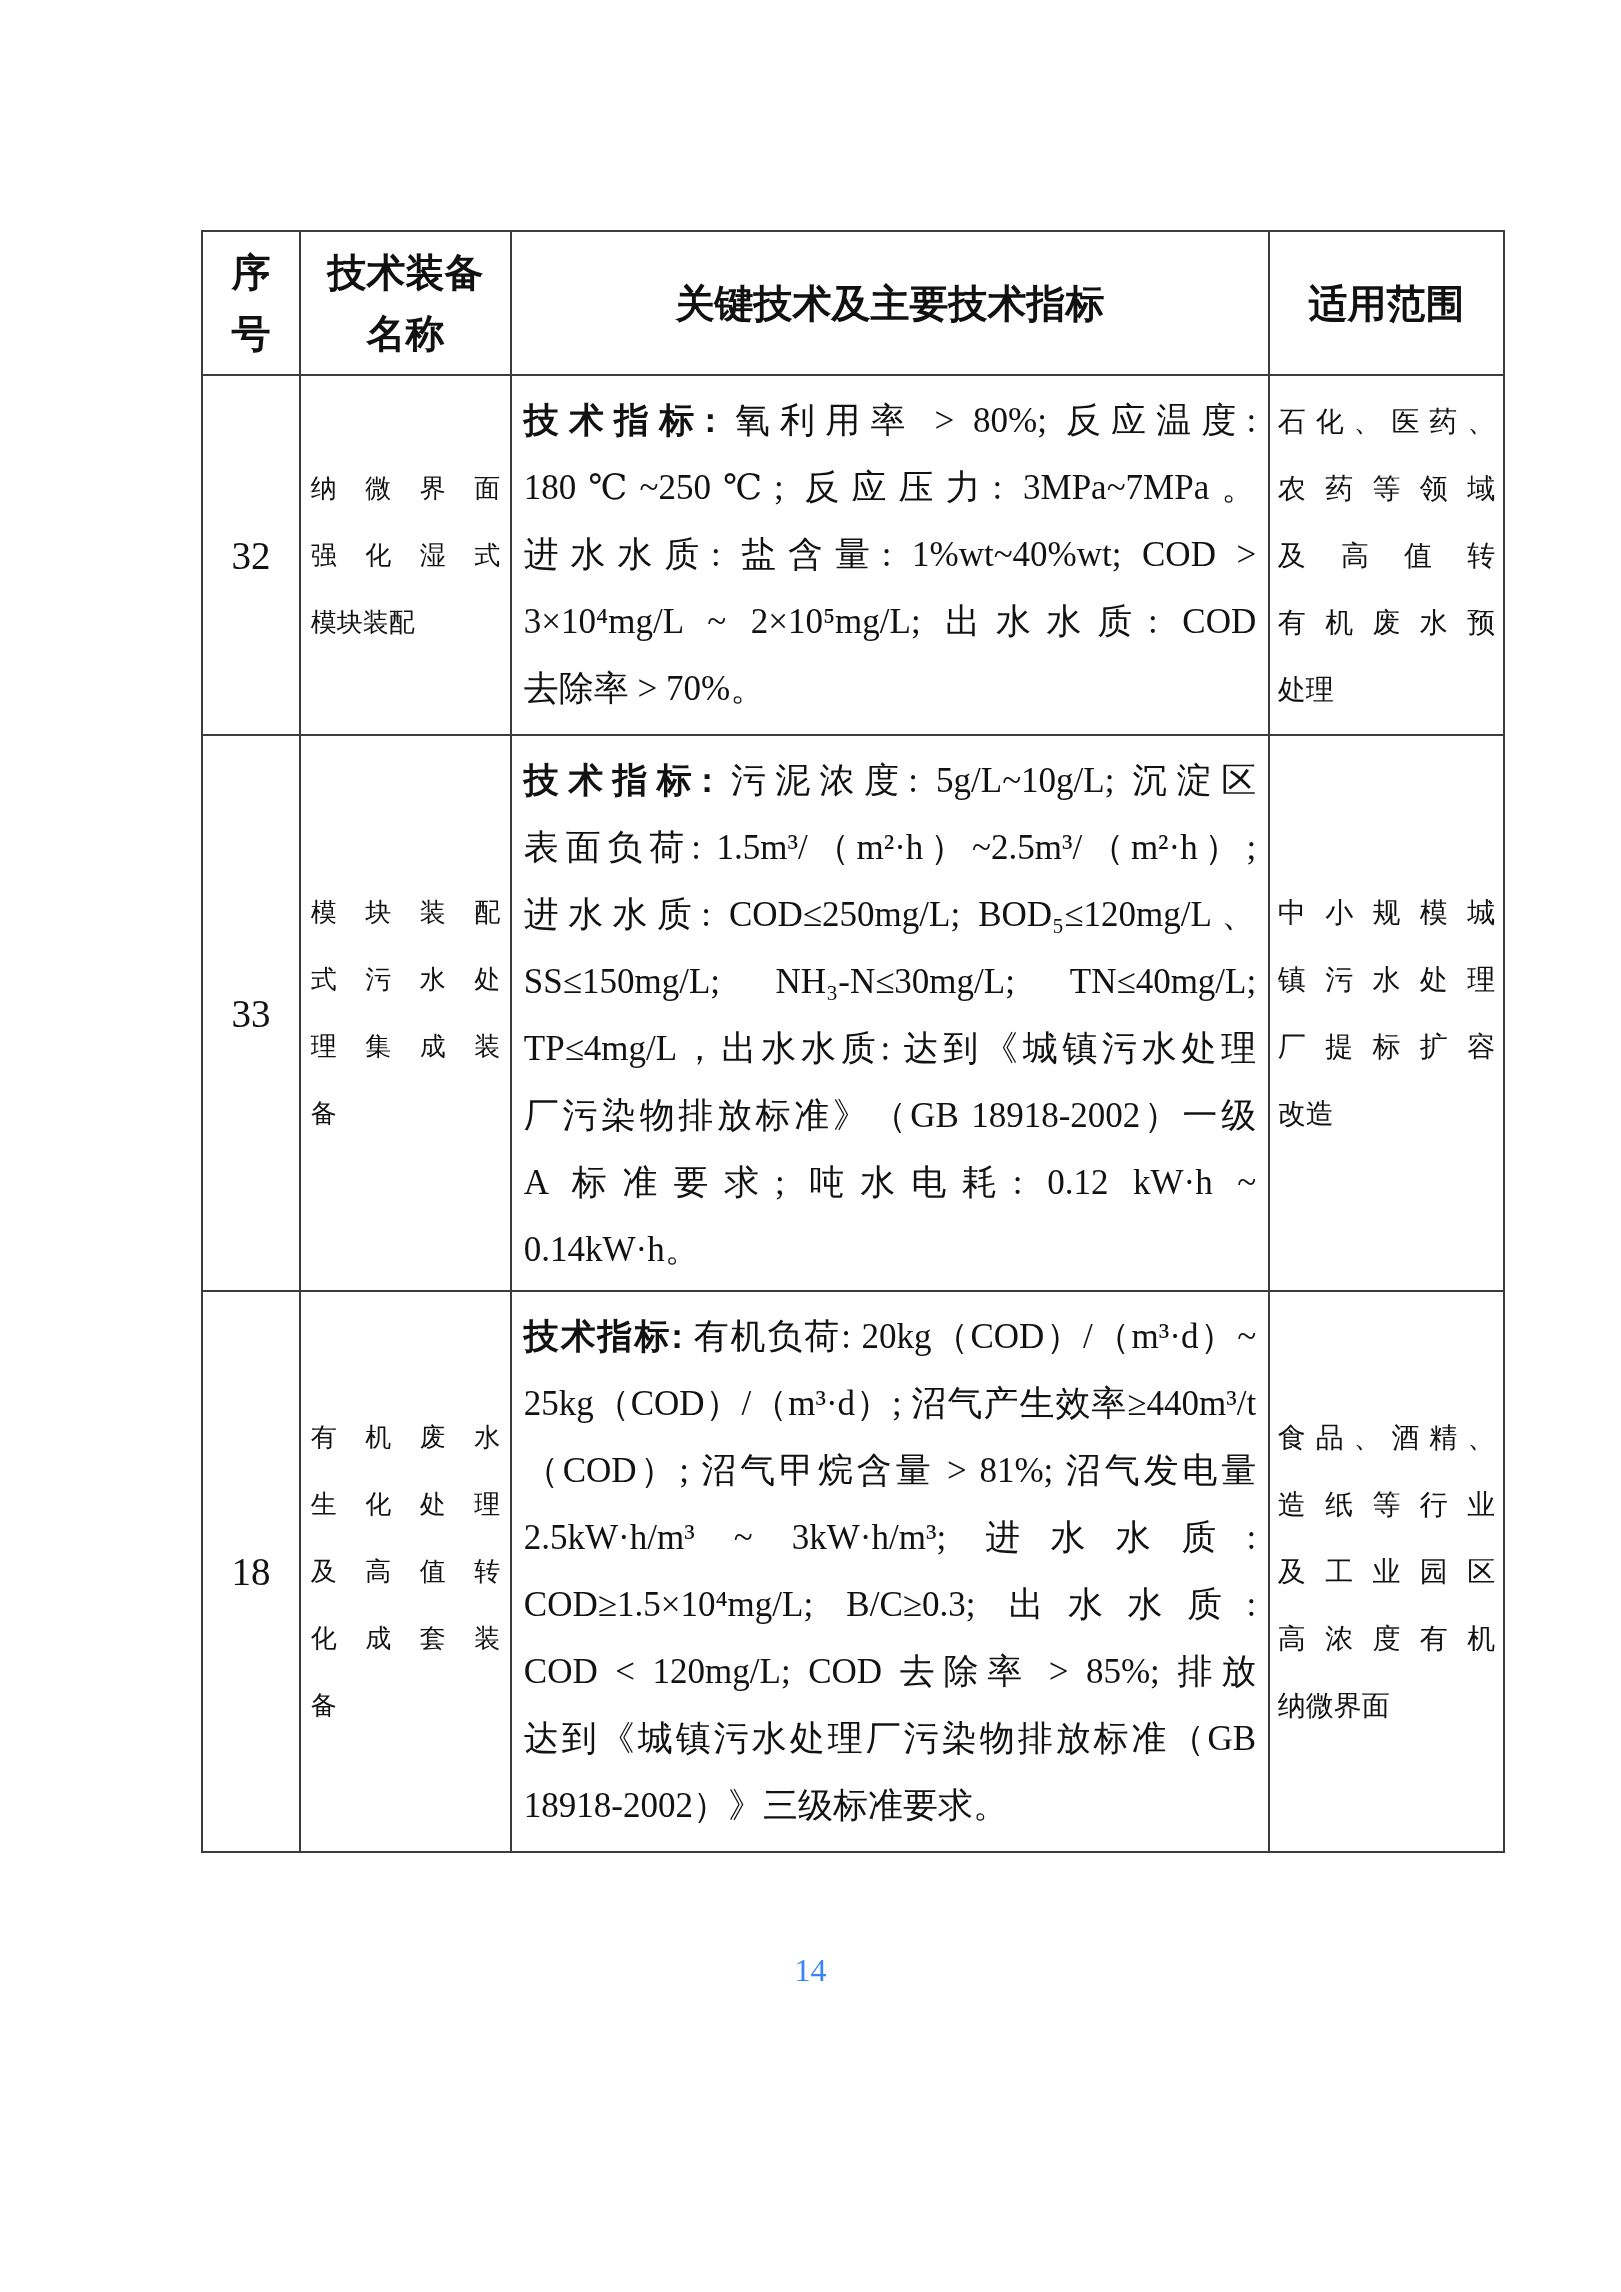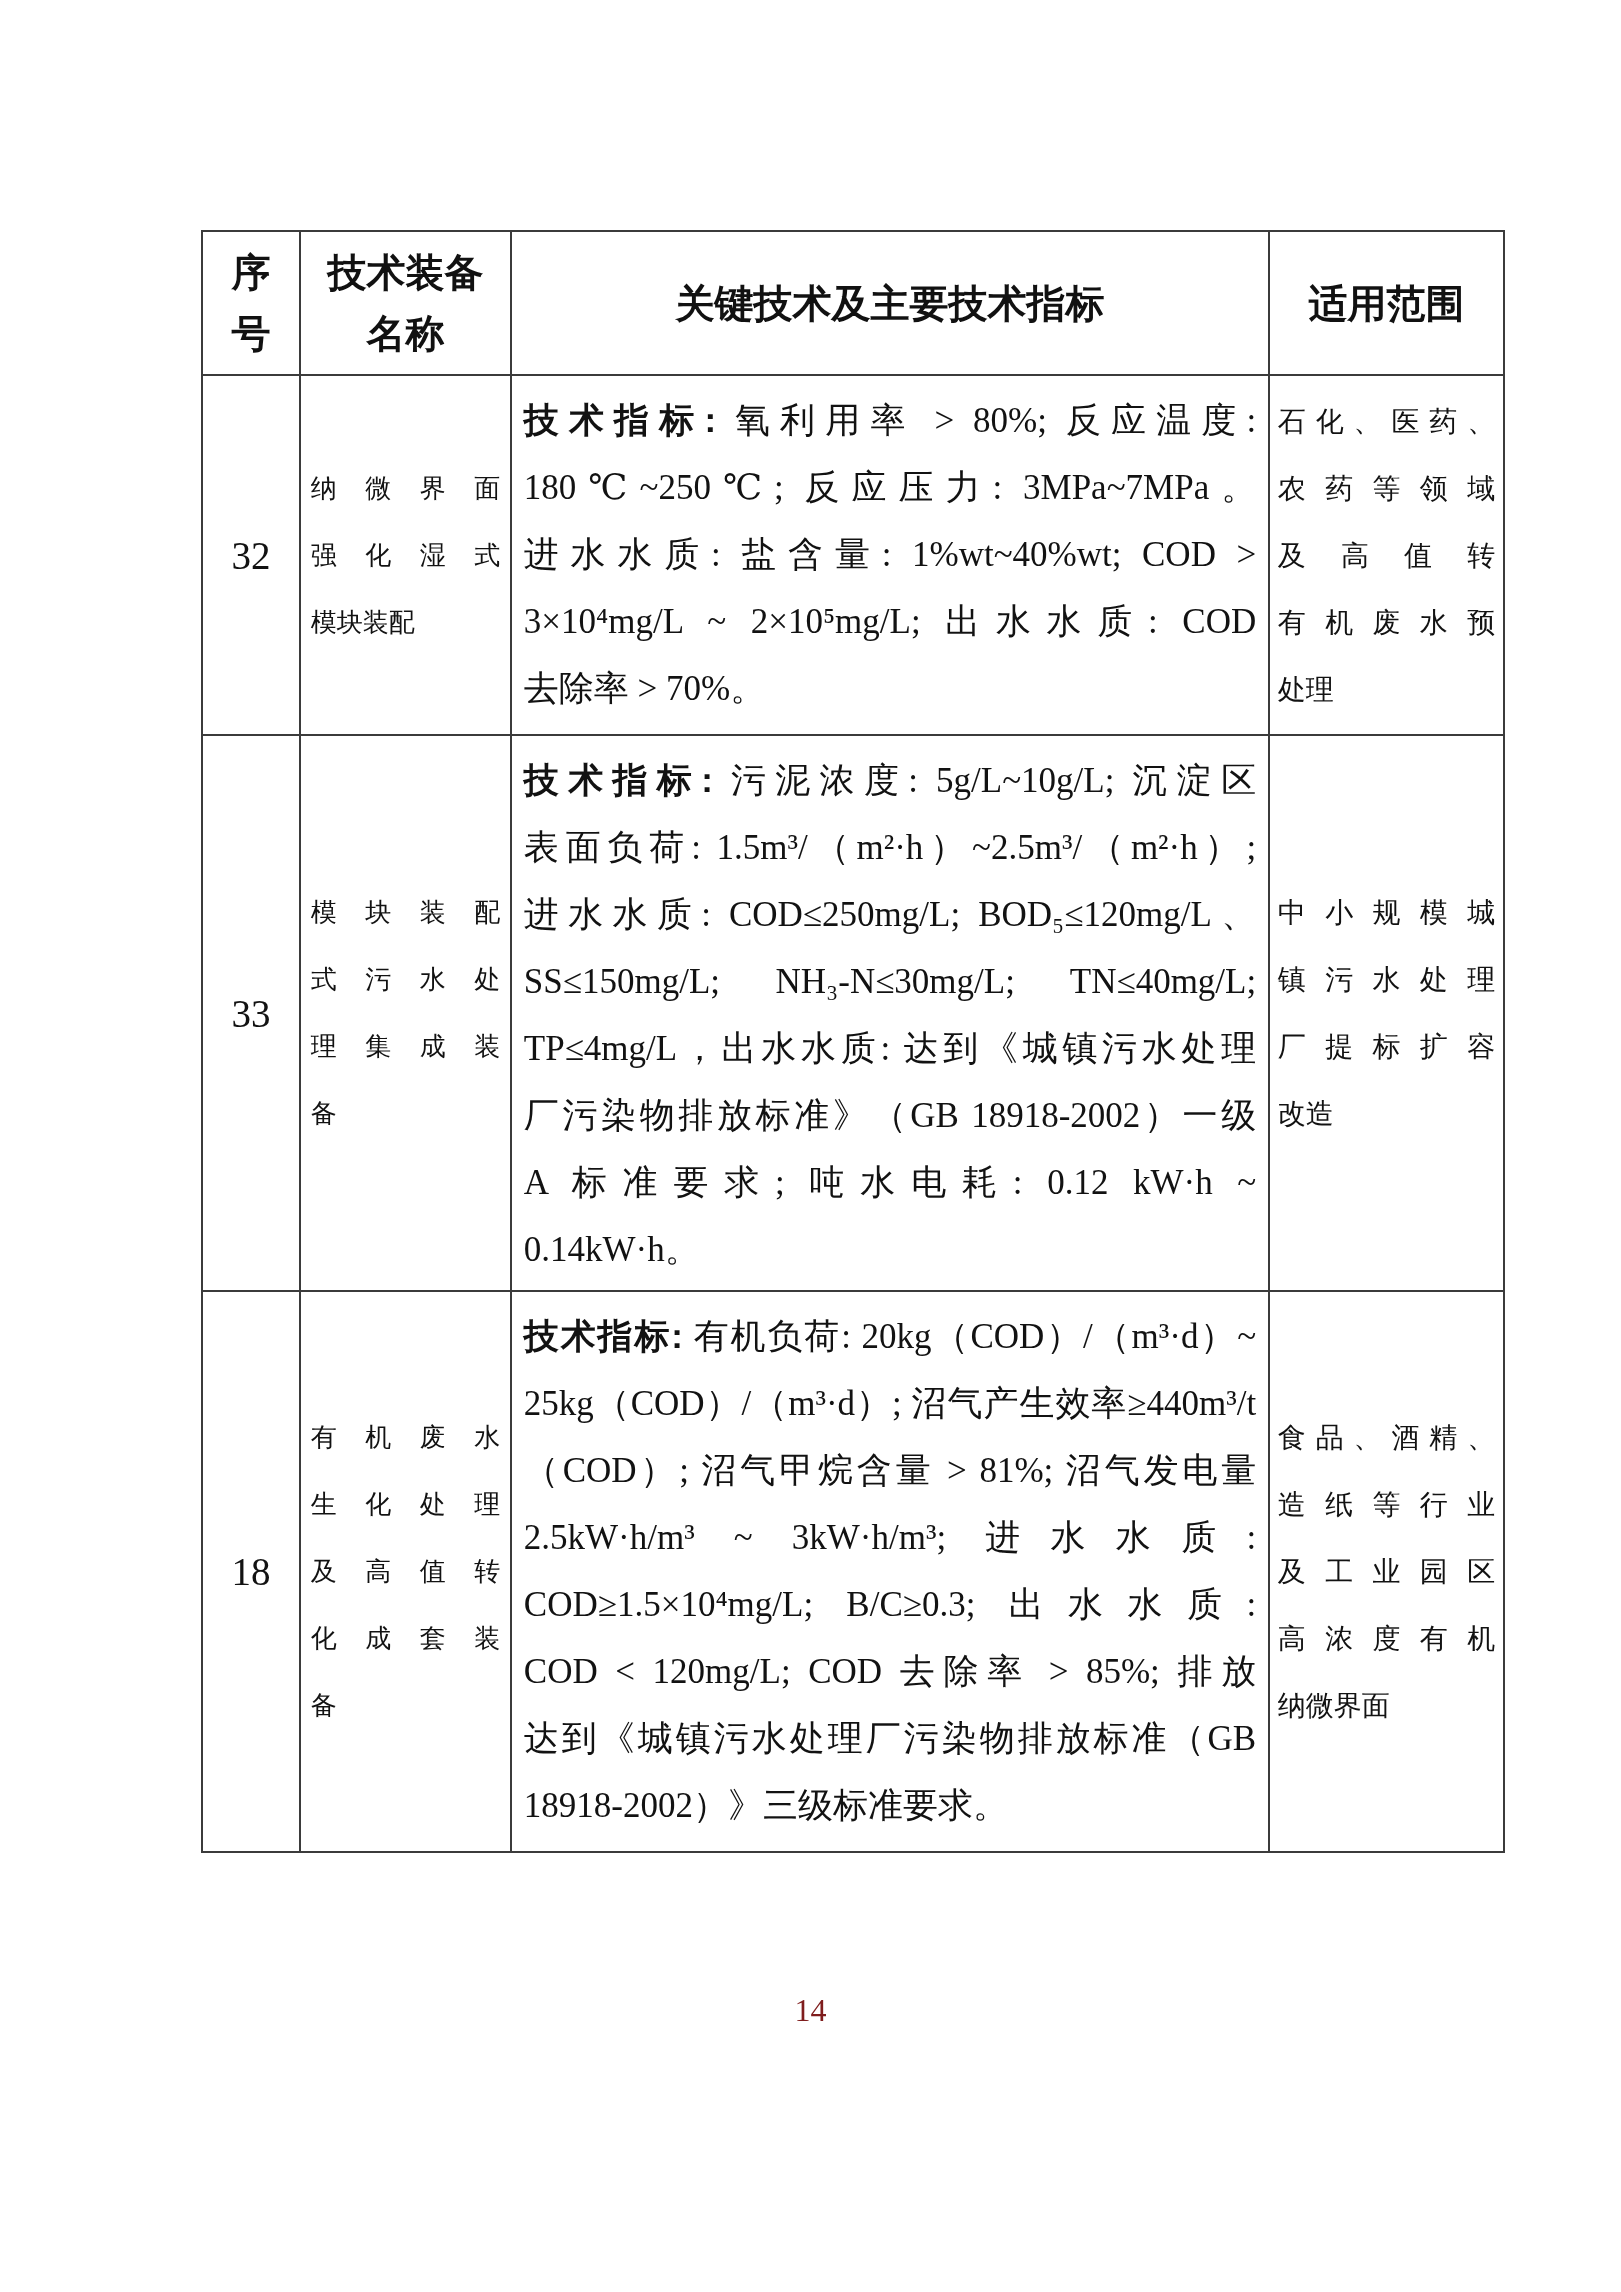--- a/index.html
+++ b/index.html
@@ -50,22 +50,22 @@
 
   .tline { min-height:67px; }
   .tj    { text-align:justify; text-align-last:justify; }
   .tlast { text-align:left; }
 
   .tech-label {
     font-family:"Liberation Sans","DejaVu Sans",sans-serif;
     font-weight:bold;
   }
   .page-number {
-    position:absolute; left:0; top:1992px; width:100%;
-    text-align:center; font-size:32px; color:#7f1d1d;
+    position:absolute; left:0; top:1952px; width:100%;
+    text-align:center; font-size:32px; color:#3b82f6;
   }
 </style>
 </head>
 <body>
 
 <div class="page">
 
   <table class="spec">
     <colgroup>
       <col style="width:98px">

